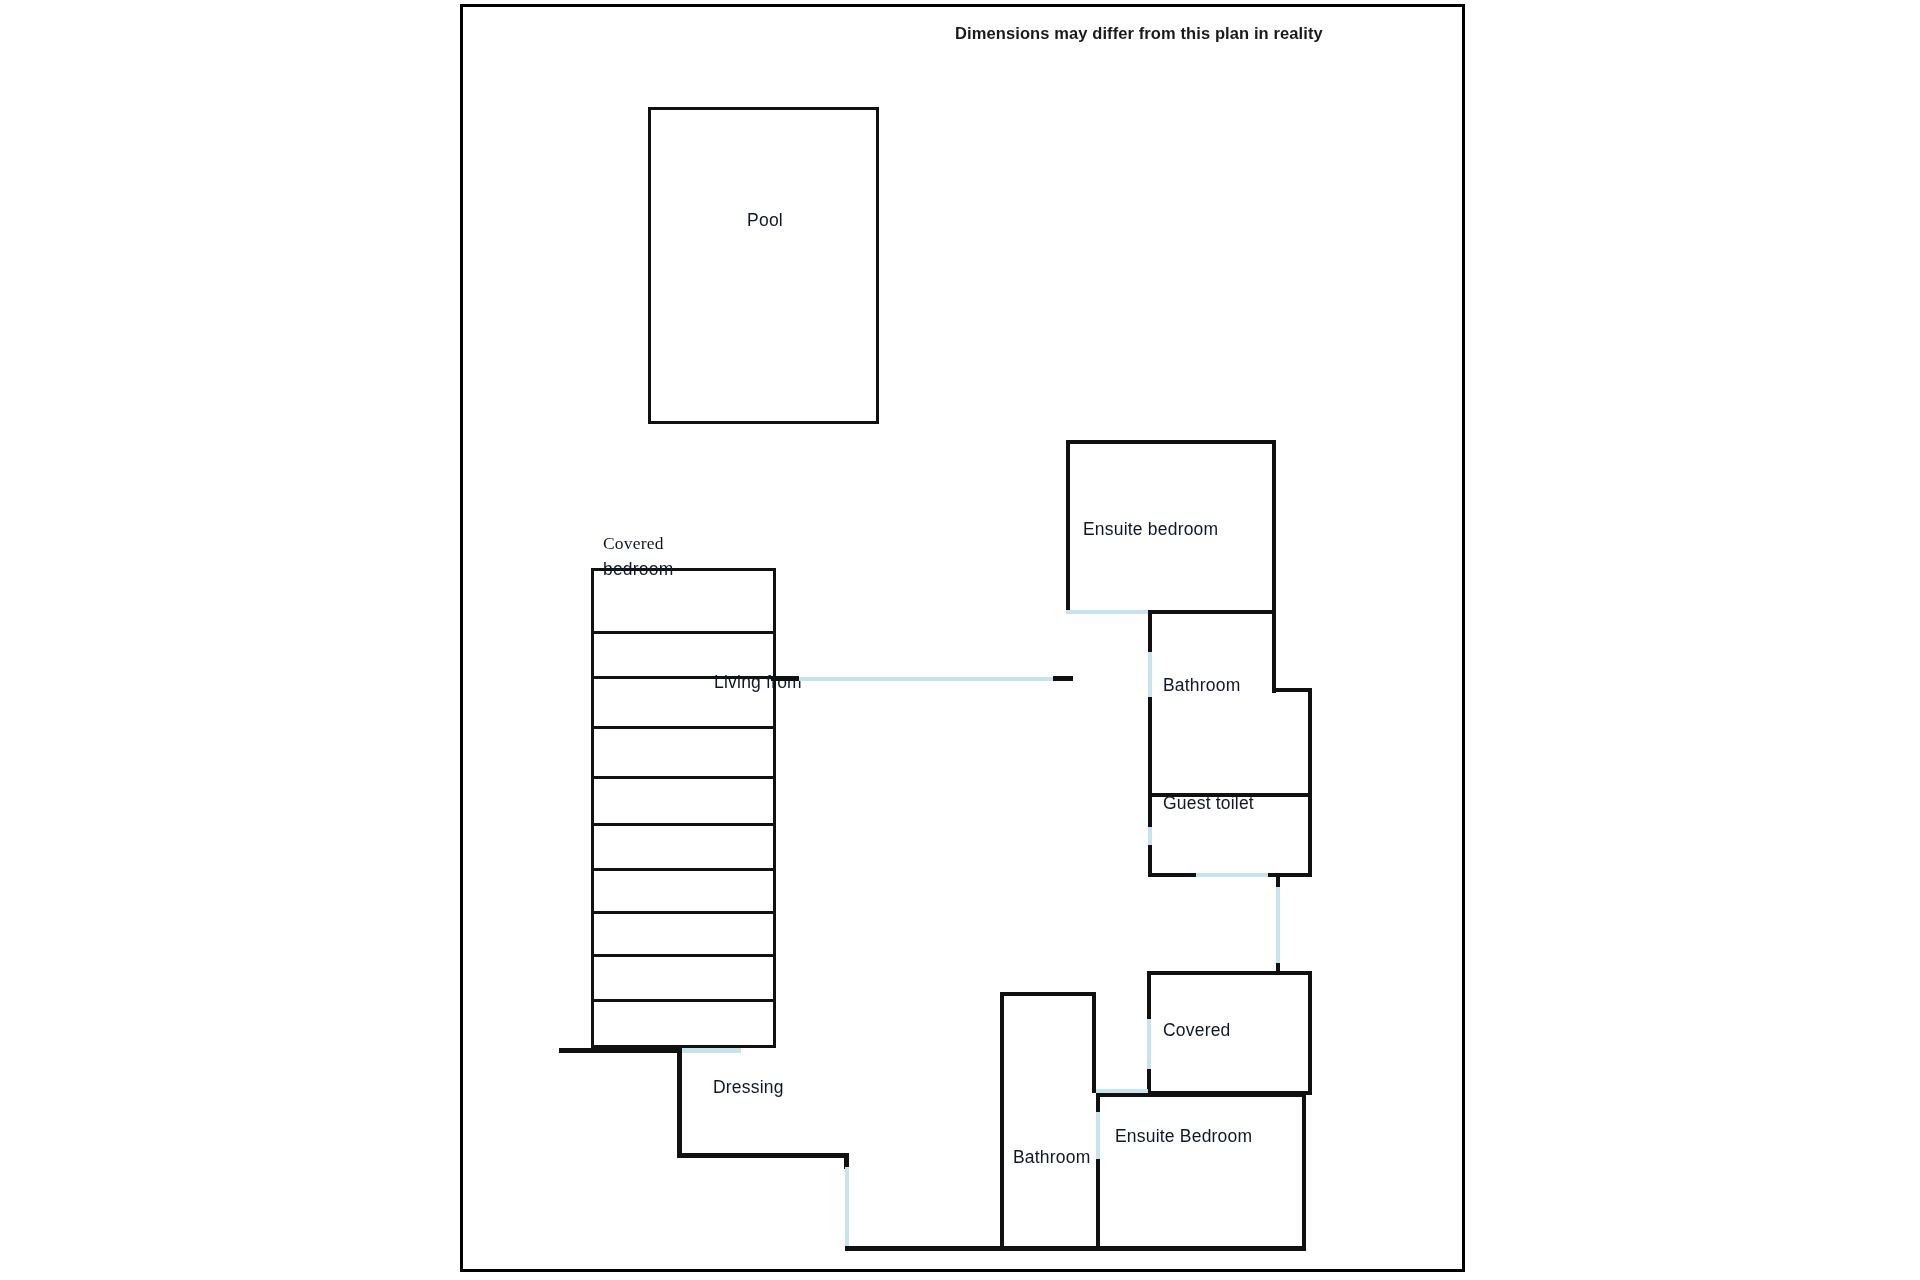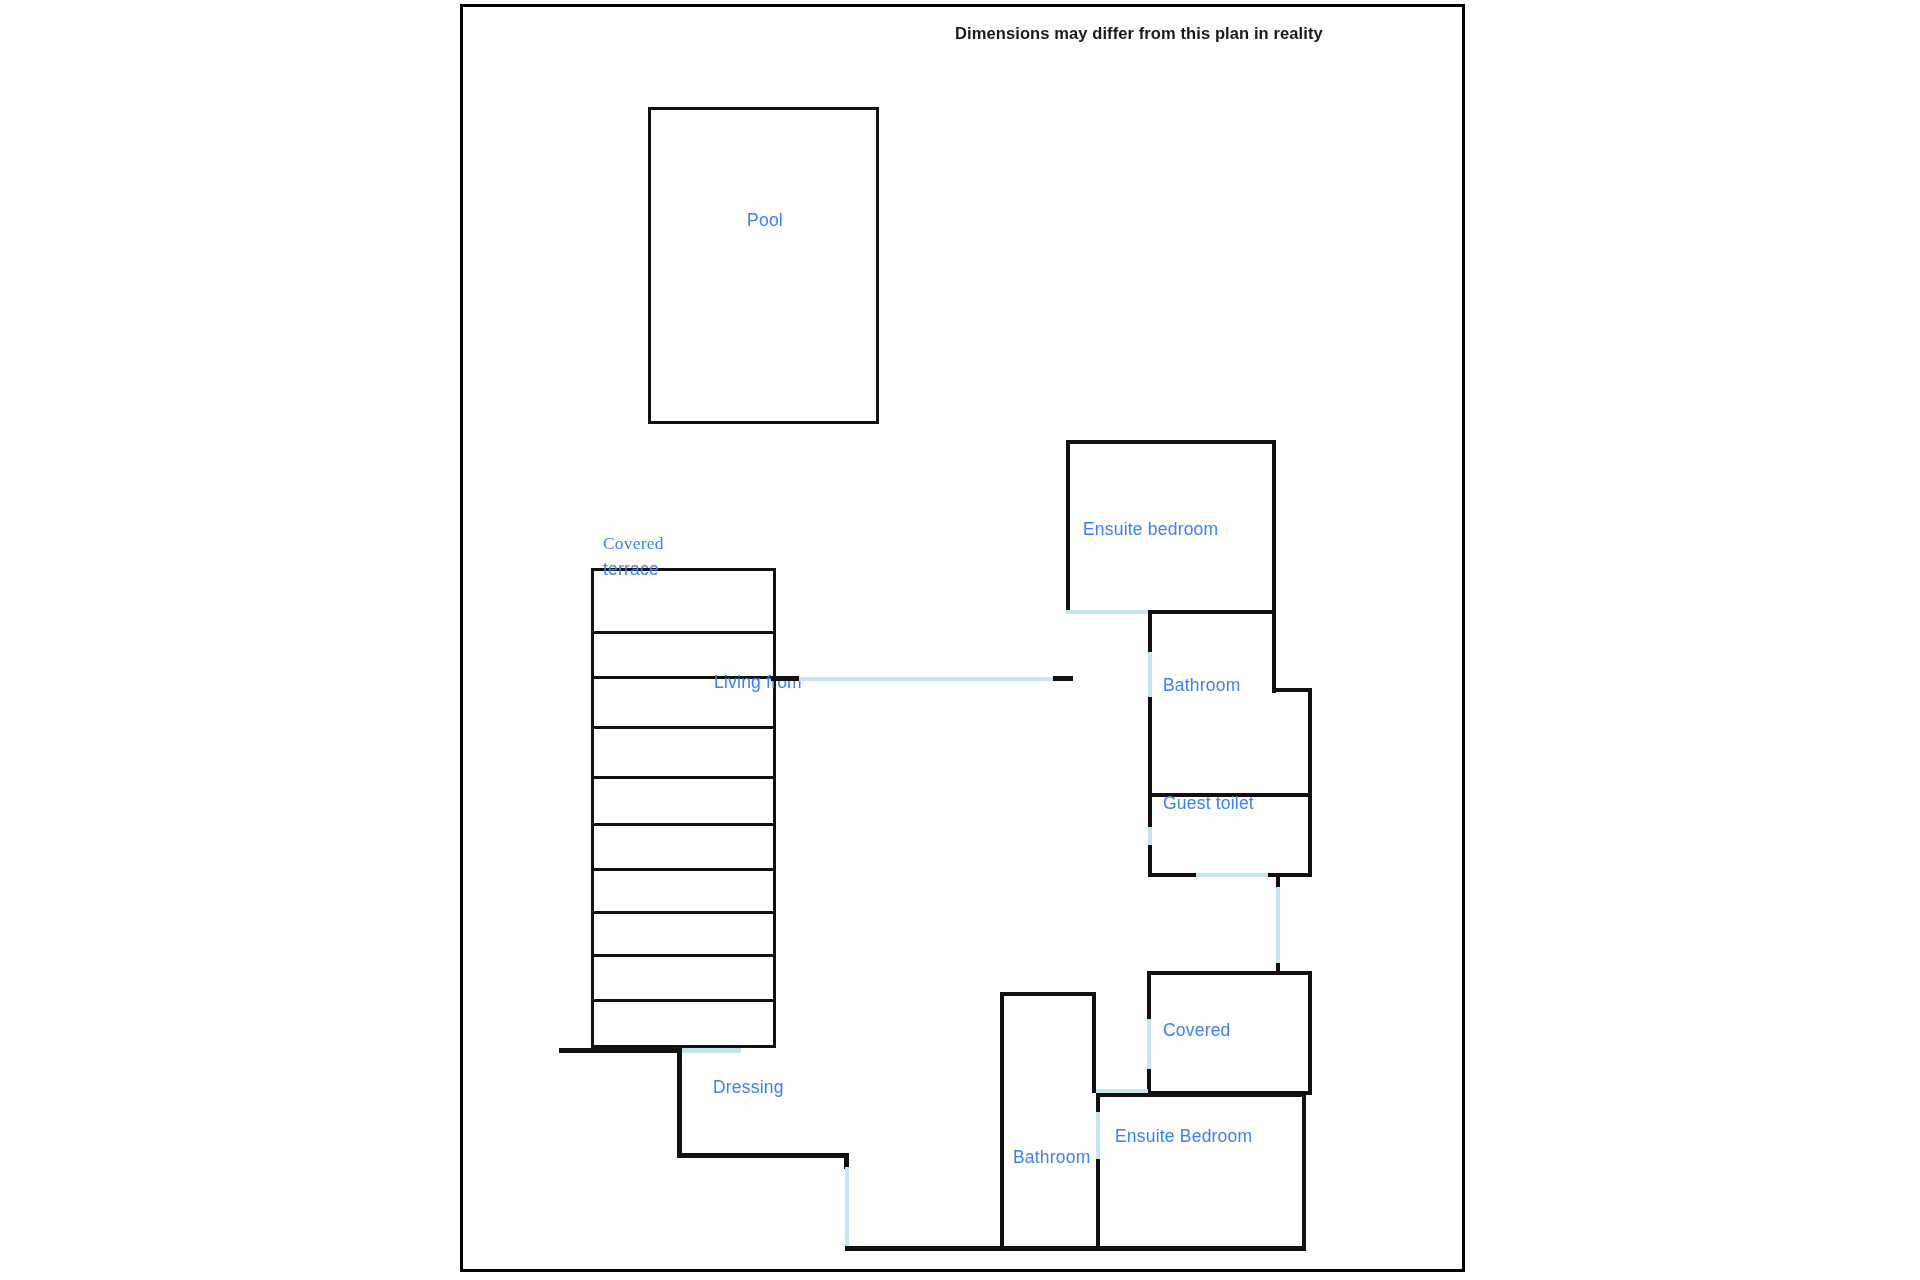--- a/index.html
+++ b/index.html
@@ -27,21 +27,21 @@
     white-space:nowrap;
   }
 
   
   .wall{position:absolute;background:#111;}
   .door{position:absolute;background:#c7e4ee;}
 
   .room-label{
     position:absolute;
     font-size:17.5px;
-    color:#3b82f6;
+    color:#0f172a;
     white-space:nowrap;
     letter-spacing:.2px;
   }
   .room-label.two-line{line-height:28px;white-space:normal;}
 
   
   #pool-box{
     position:absolute;
     left:645px; top:104px;
     width:231px; height:317px;
@@ -78,21 +78,21 @@
       <div class="slat" style="top:105px;"></div>
       <div class="slat" style="top:155px;"></div>
       <div class="slat" style="top:205px;"></div>
       <div class="slat" style="top:252px;"></div>
       <div class="slat" style="top:297px;"></div>
       <div class="slat" style="top:340px;"></div>
       <div class="slat" style="top:383px;"></div>
       <div class="slat" style="top:428px;"></div>
     </div>
     <div class="room-label two-line" style="left:140px; top:522px; width:120px;font-family:Liberation Serif, serif;">Covered</div>
-    <div class="room-label two-line" style="left:140px; top:548px; width:120px;">terrace</div>
+    <div class="room-label two-line" style="left:140px; top:548px; width:120px;">bedroom</div>
 
     <div class="room-label" style="left:225px; top:665px; width:140px; text-align:center;">Living from</div>
 
     <div class="wall" style="left:603px; top:433px; width:210px; height:4px;"></div>
 
     <div class="wall" style="left:603px; top:433px; width:4px; height:173px;"></div>
 
     <div class="wall" style="left:809px; top:433px; width:4px; height:253px;"></div>
 
     <div class="wall" style="left:685px; top:603px; width:128px; height:4px;"></div>

